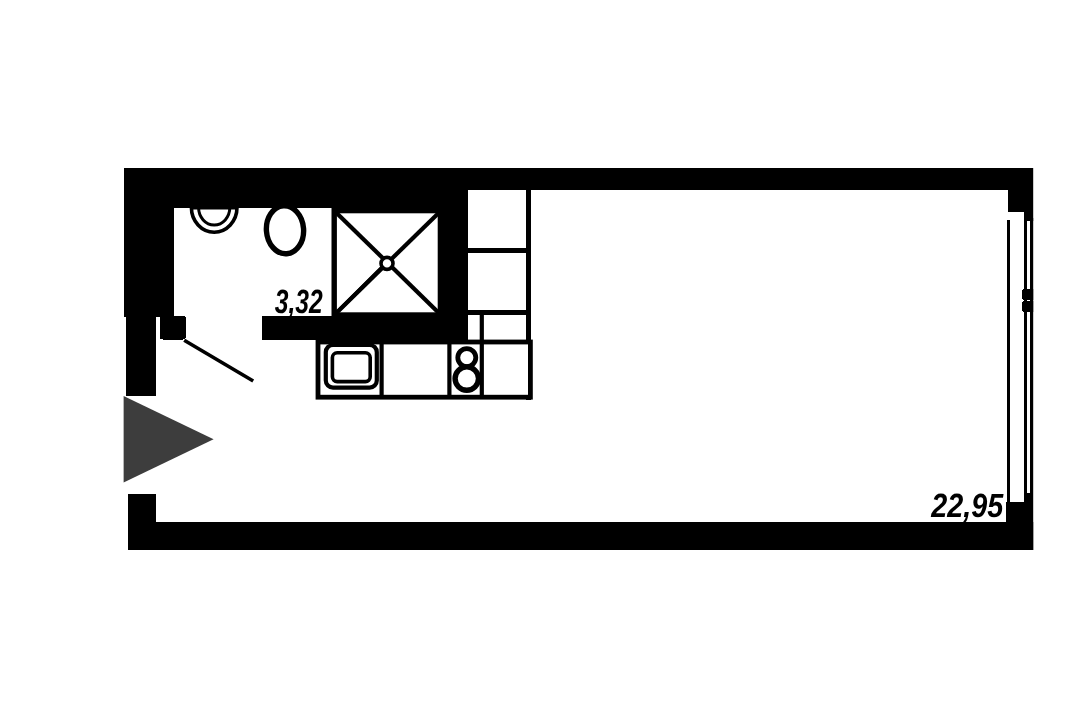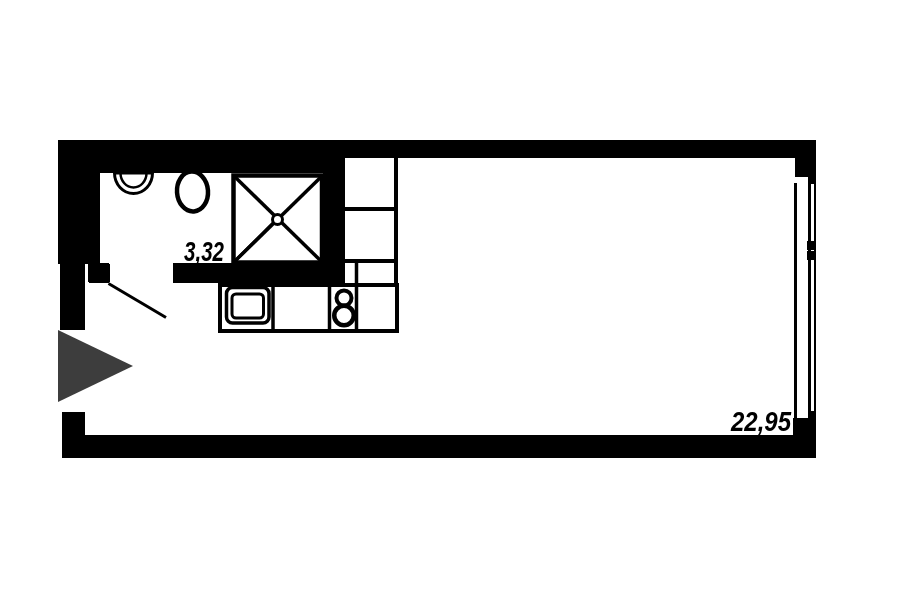--- a/index.html
+++ b/index.html
@@ -7,20 +7,21 @@
     padding: 0;
     background: #ffffff;
     font-family: "Liberation Sans", sans-serif;
   }
   .plan-canvas {
     position: relative;
     width: 816px;
     height: 600px;
     background: #ffffff;
     overflow: hidden;
+    margin-left: 45px;
   }
   .plan-canvas svg {
     position: absolute;
     left: 0;
     top: 0;
     display: block;
   }
   .area-label {
     font-family: "Liberation Sans", sans-serif;
     font-style: italic;

